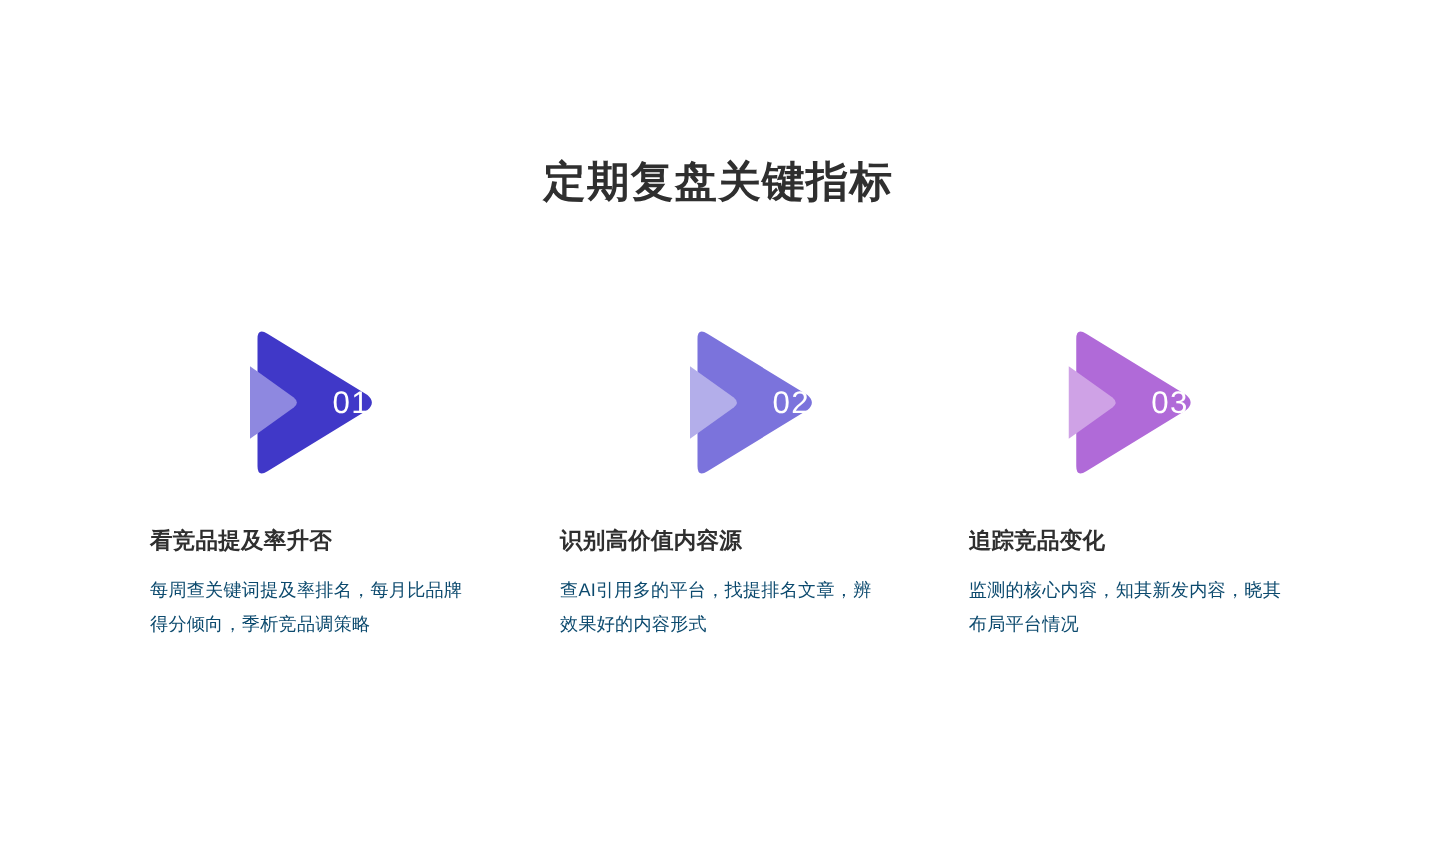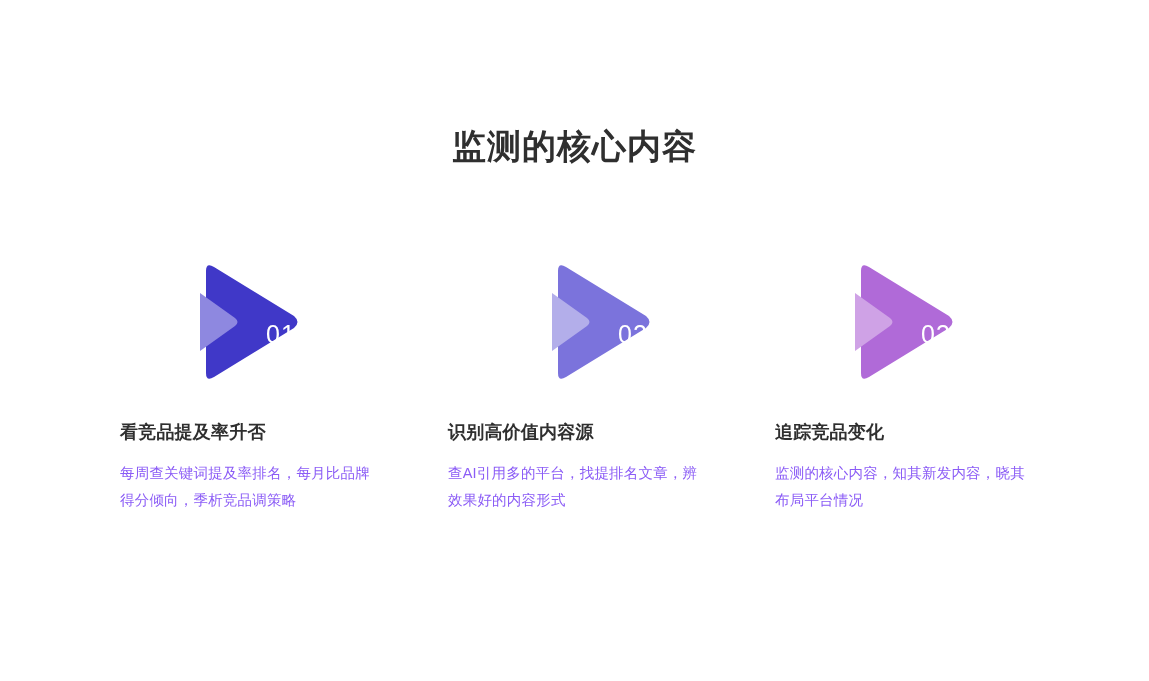--- a/index.html
+++ b/index.html
@@ -71,21 +71,21 @@
     top: 0;
     left: 0;
     width: 180px;
     height: 120px;
     overflow: visible;
   }
 
   .arrow-number {
     position: absolute;
     left: 46px;
-    top: 12px;
+    top: 0;
     width: 70px;
     height: 120px;
     display: flex;
     align-items: center;
     justify-content: center;
     color: #ffffff;
     font-size: 25px;
     font-weight: 400;
     letter-spacing: 1px;
     pointer-events: none;
@@ -102,33 +102,33 @@
     font-weight: 700;
     color: #2f2f2f;
     line-height: 1.4;
     margin: 0 0 15px 0;
     letter-spacing: 0.2px;
   }
 
   .item-desc {
     font-size: 14.5px;
     font-weight: 400;
-    color: #8b5cf6;
+    color: #0c4a6e;
     line-height: 1.85;
     margin: 0;
     letter-spacing: 0.2px;
     width: 258px;
   }
 </style>
 </head>
 <body style="background: rgb(255, 255, 255);">
 
 <div class="slide">
 
-  <div class="slide-title">监测的核心内容</div>
+  <div class="slide-title">定期复盘关键指标</div>
 
   <div class="columns">
 
     <div class="column c0">
       <div class="arrow-wrap">
         <svg class="arrow-svg" viewBox="0 0 180 120">
           <path d="M6 9 Q6 0 14 5 L94 54 Q101 60 94 66 L14 115 Q6 120 6 111 Z" fill="#4038c8"></path>
           <path d="M0 31 L35 56 Q40 60 35 64 L0 89 Z" fill="#8e88e0"></path>
         </svg>
         <div class="arrow-number">01</div>

